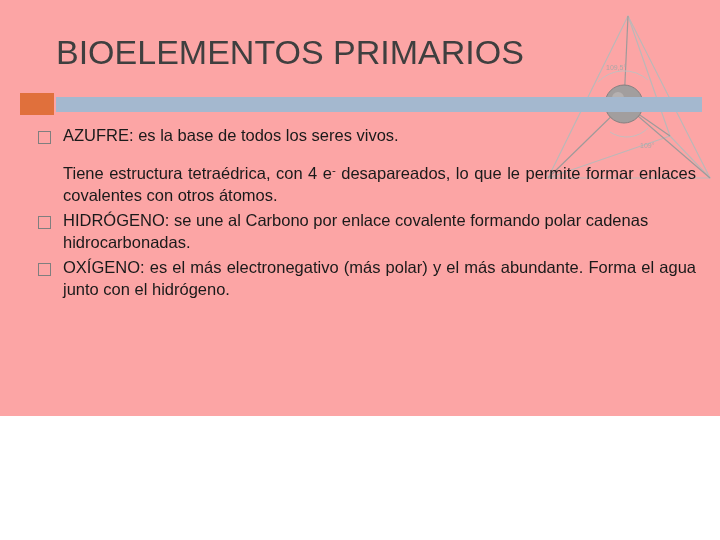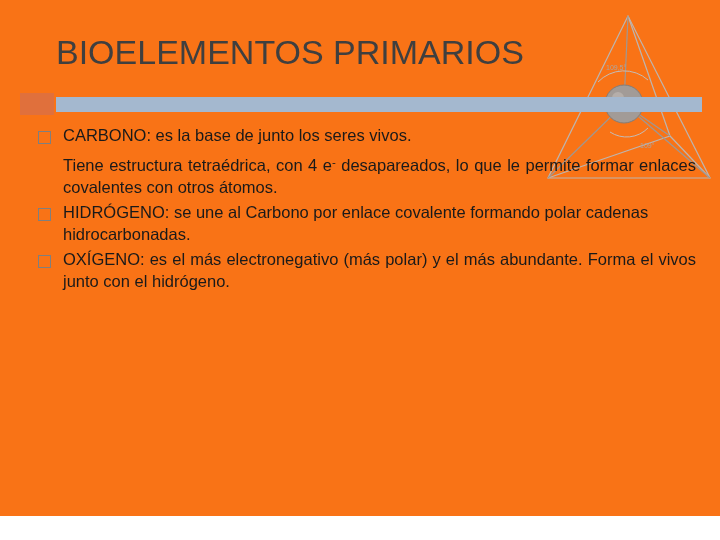--- a/index.html
+++ b/index.html
@@ -11,22 +11,22 @@
     height: 540px;
     background: #ffffff;
     font-family: "Liberation Sans", sans-serif;
     overflow: hidden;
     position: relative;
   }
 
   .slide {
     position: relative;
     width: 720px;
-    height: 516px;
-    background: #f97316;
+    height: 416px;
+    background: #fca5a5;
     overflow: hidden;
   }
 
   
   .title {
     position: absolute;
     left: 56px;
     top: 32px;
     width: 640px;
     font-size: 34px;
@@ -103,21 +103,21 @@
   }
 
   .para {
     margin: 0;
     text-align: justify;
   }
   .para.first {
     text-align: left;
   }
   .para.sub {
-    margin-top: 4px;
+    margin-top: 12px;
   }
 
   sub { font-size: 70%; vertical-align: -0.25em; }
   sup { font-size: 70%; vertical-align: 0.45em; }
 </style>
 </head>
 <body>
 
 <div class="slide">
 
@@ -154,36 +154,36 @@
   <div class="title">BIOELEMENTOS PRIMARIOS</div>
 
   <div class="bar-blue"></div>
   <div class="bar-orange"></div>
 
   <div class="content">
 
     <div class="bullet-row">
       <div class="bullet-marker"></div>
       <div class="bullet-body">
-        <p class="para first">CARBONO: es la base de junto los seres vivos.</p>
+        <p class="para first">AZUFRE: es la base de todos los seres vivos.</p>
         <p class="para sub">Tiene estructura tetraédrica, con 4 e<sup>-</sup> desapareados, lo que le permite formar enlaces covalentes  con otros átomos.</p>
       </div>
     </div>
 
     <div class="bullet-row">
       <div class="bullet-marker"></div>
       <div class="bullet-body">
         <p class="para first">HIDRÓGENO:  se une al Carbono por enlace covalente formando polar cadenas hidrocarbonadas.</p>
       </div>
     </div>
 
     <div class="bullet-row">
       <div class="bullet-marker"></div>
       <div class="bullet-body">
-        <p class="para">OXÍGENO: es el más electronegativo (más polar) y el más abundante.  Forma el vivos junto con el hidrógeno.</p>
+        <p class="para">OXÍGENO: es el más electronegativo (más polar) y el más abundante.  Forma el agua junto con el hidrógeno.</p>
       </div>
     </div>
 
 
 
 
   </div>
 </div>
 
 </body></html>

